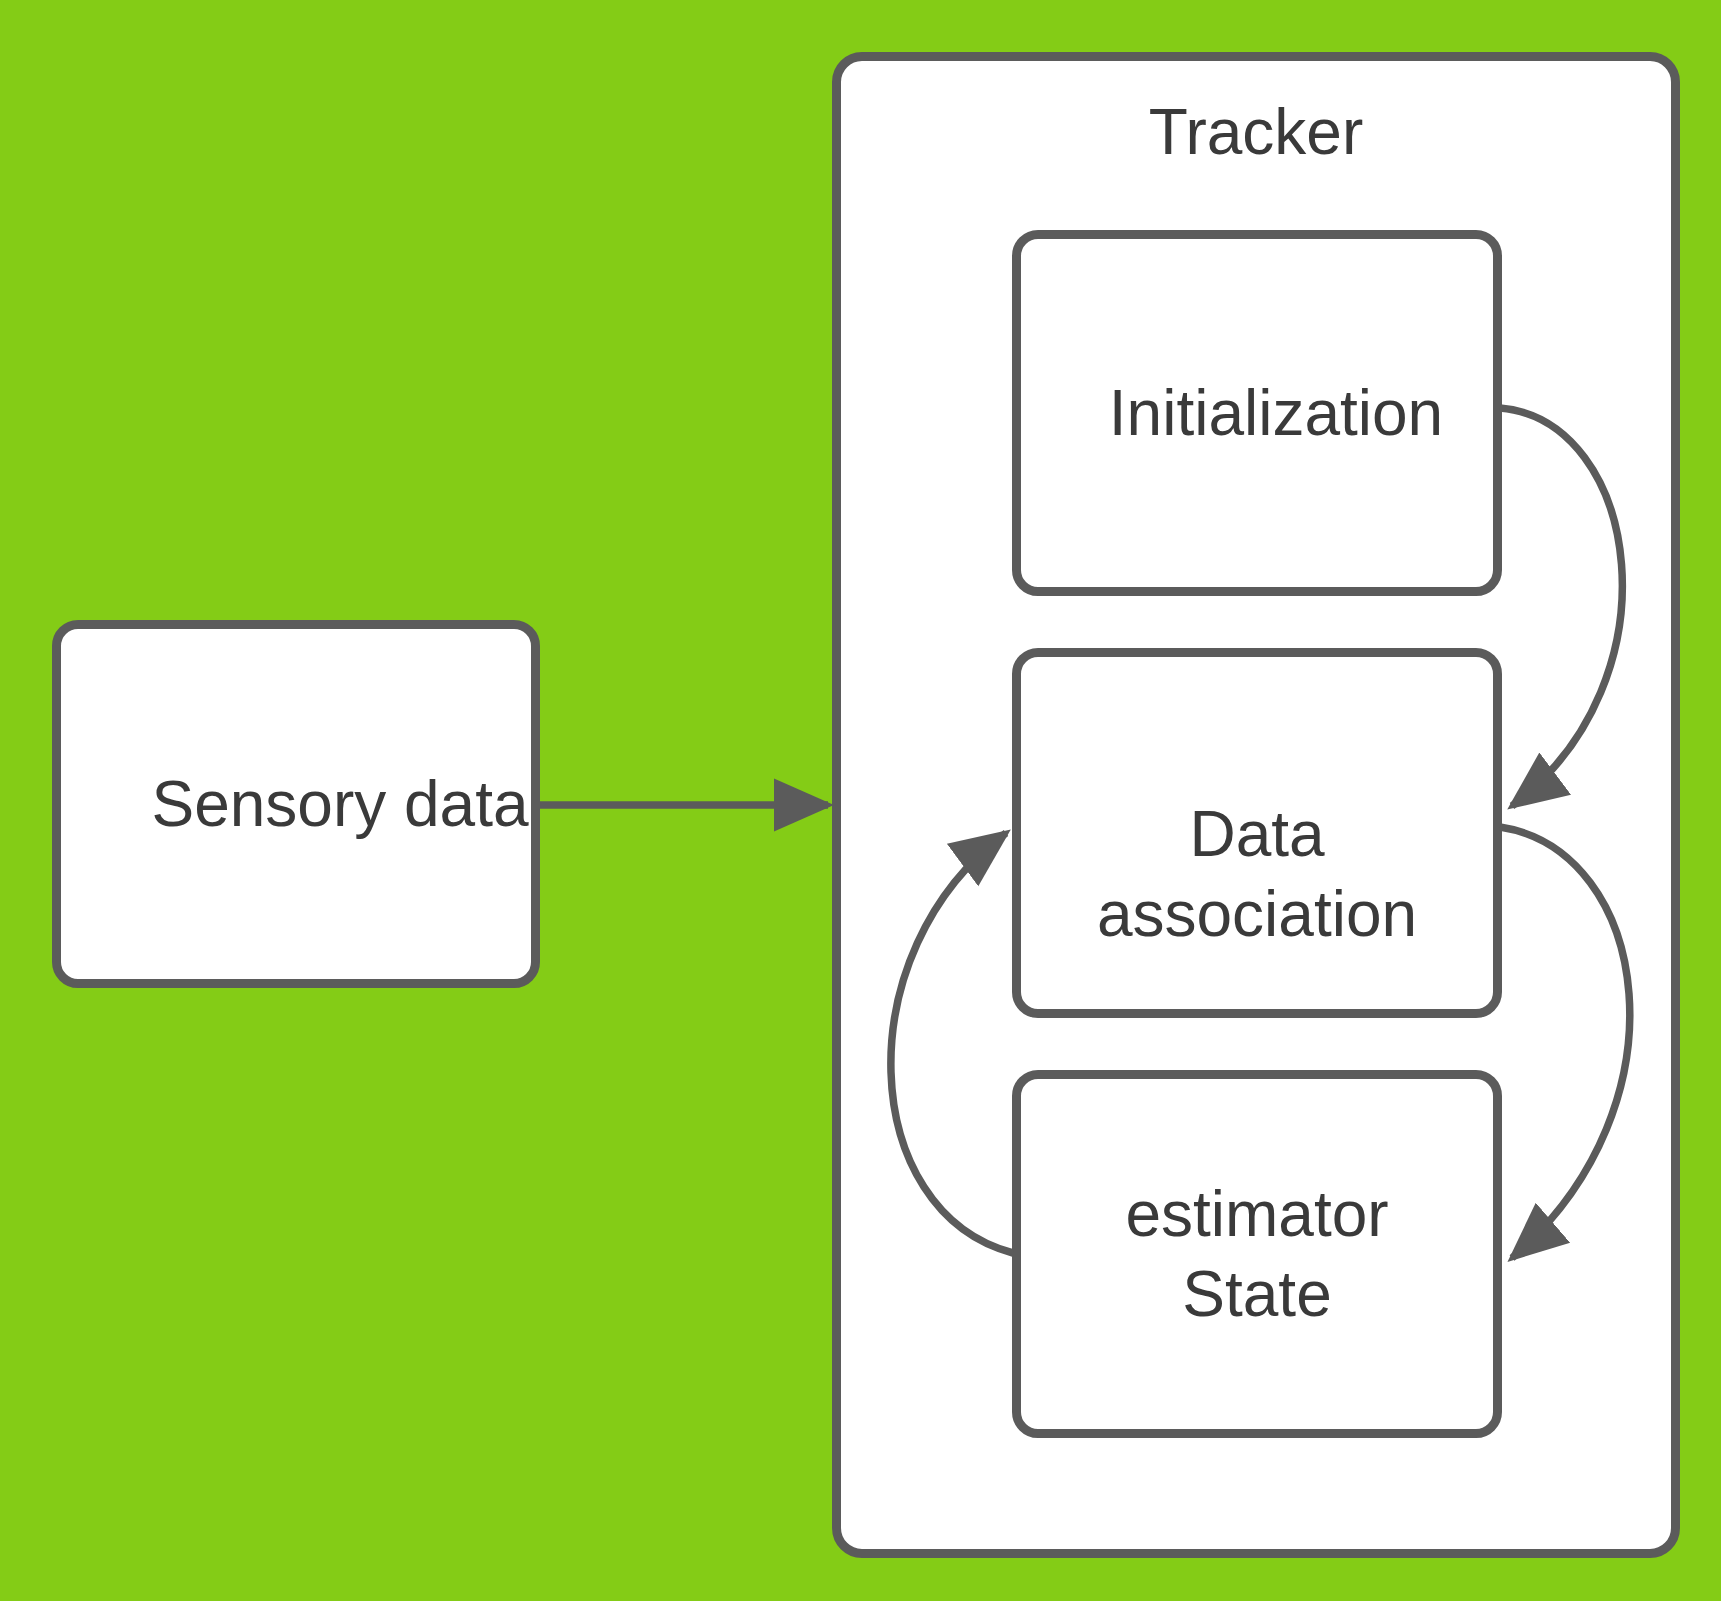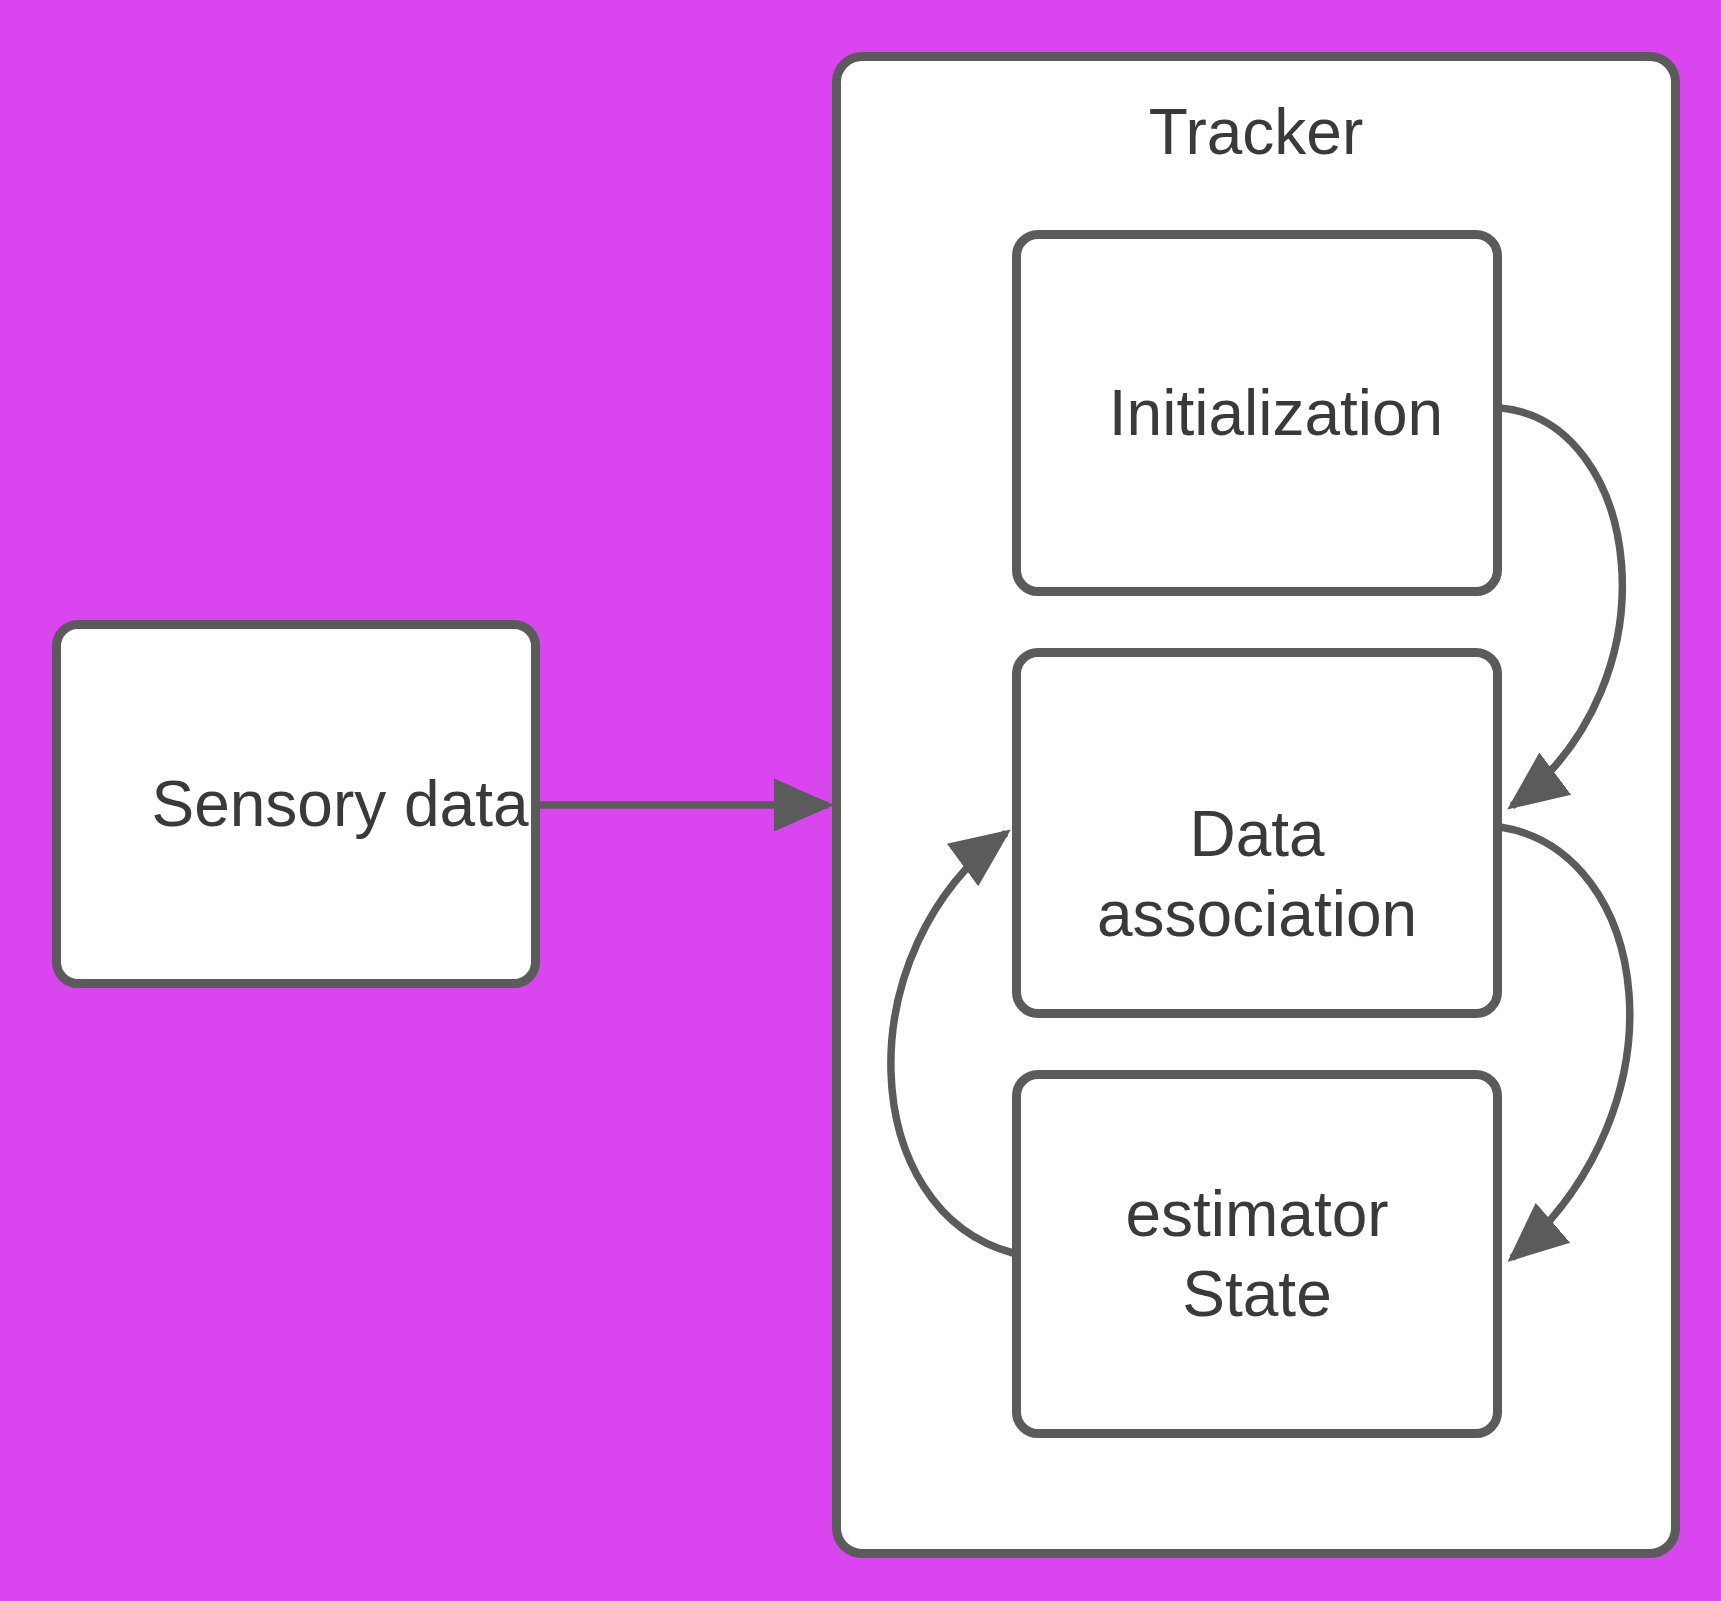--- a/index.html
+++ b/index.html
@@ -5,21 +5,21 @@
   html, body {
     margin: 0;
     padding: 0;
     background: #ffffff;
     font-family: "Liberation Sans", "DejaVu Sans", sans-serif;
   }
   .stage {
     position: relative;
     width: 1721px;
     height: 1601px;
-    background: #d946ef;
+    background: #84cc16;
     overflow: hidden;
   }
   .edges-svg {
     position: absolute;
     left: 0;
     top: 0;
     width: 1721px;
     height: 1601px;
     pointer-events: none;
   }

